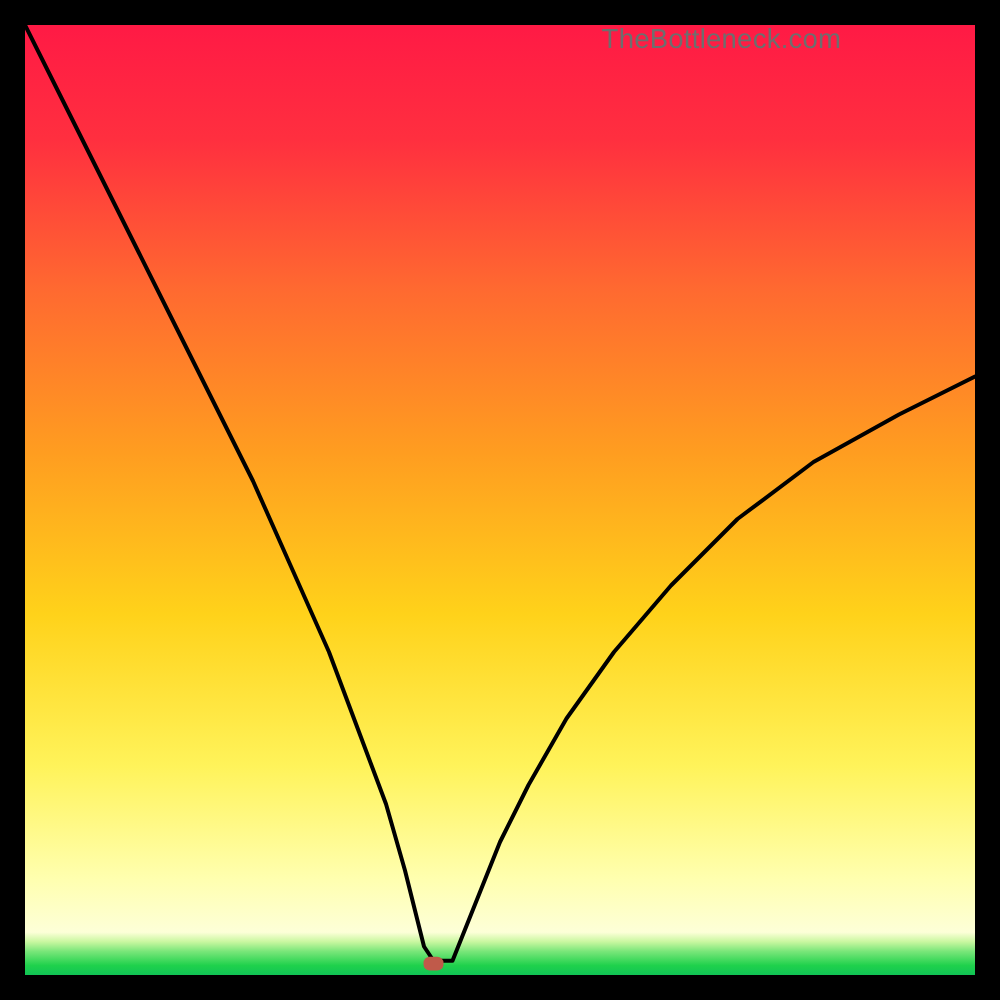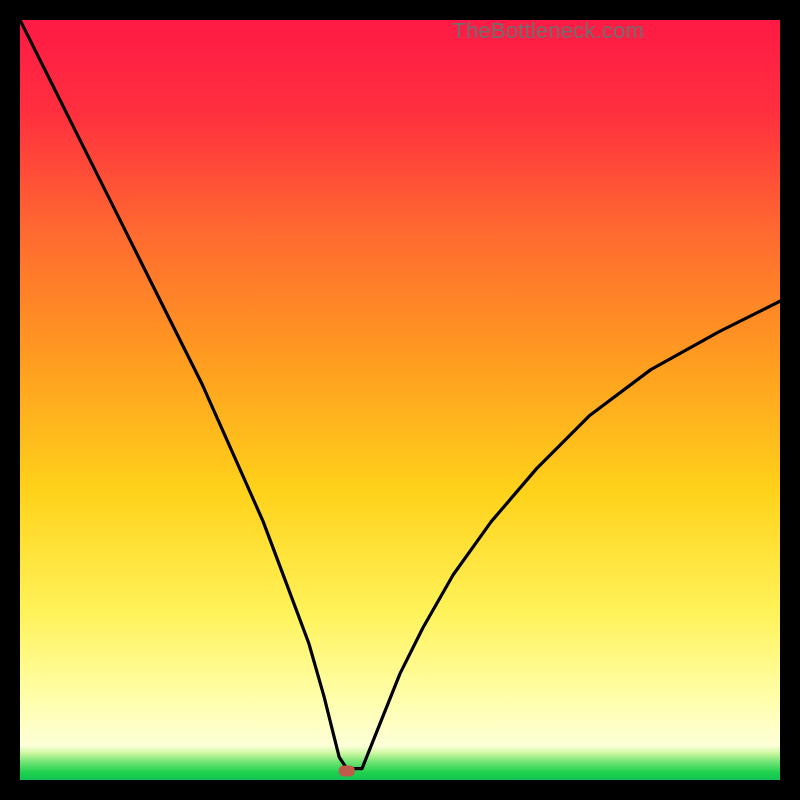--- a/index.html
+++ b/index.html
@@ -11,20 +11,21 @@
     overflow: hidden;
     font-family: Arial, Helvetica, sans-serif;
   }
   .frame {
     position: absolute;
     left: 20px;
     top: 20px;
     width: 632px;
     height: 760px;
     background: #000;
+    padding-left: 29px;
   }
   .plot-area {
     position: absolute;
     left: 0;
     top: 0;
     width: 760px;
     height: 760px;
   }
   .watermark {
     position: absolute;

